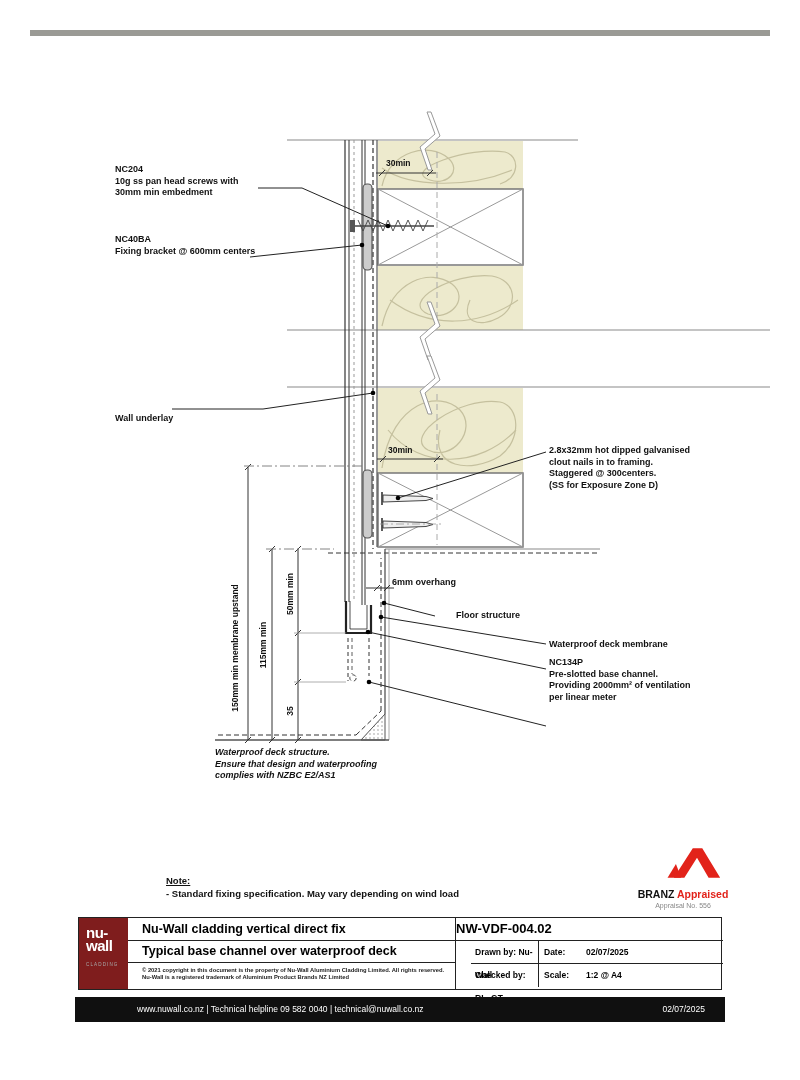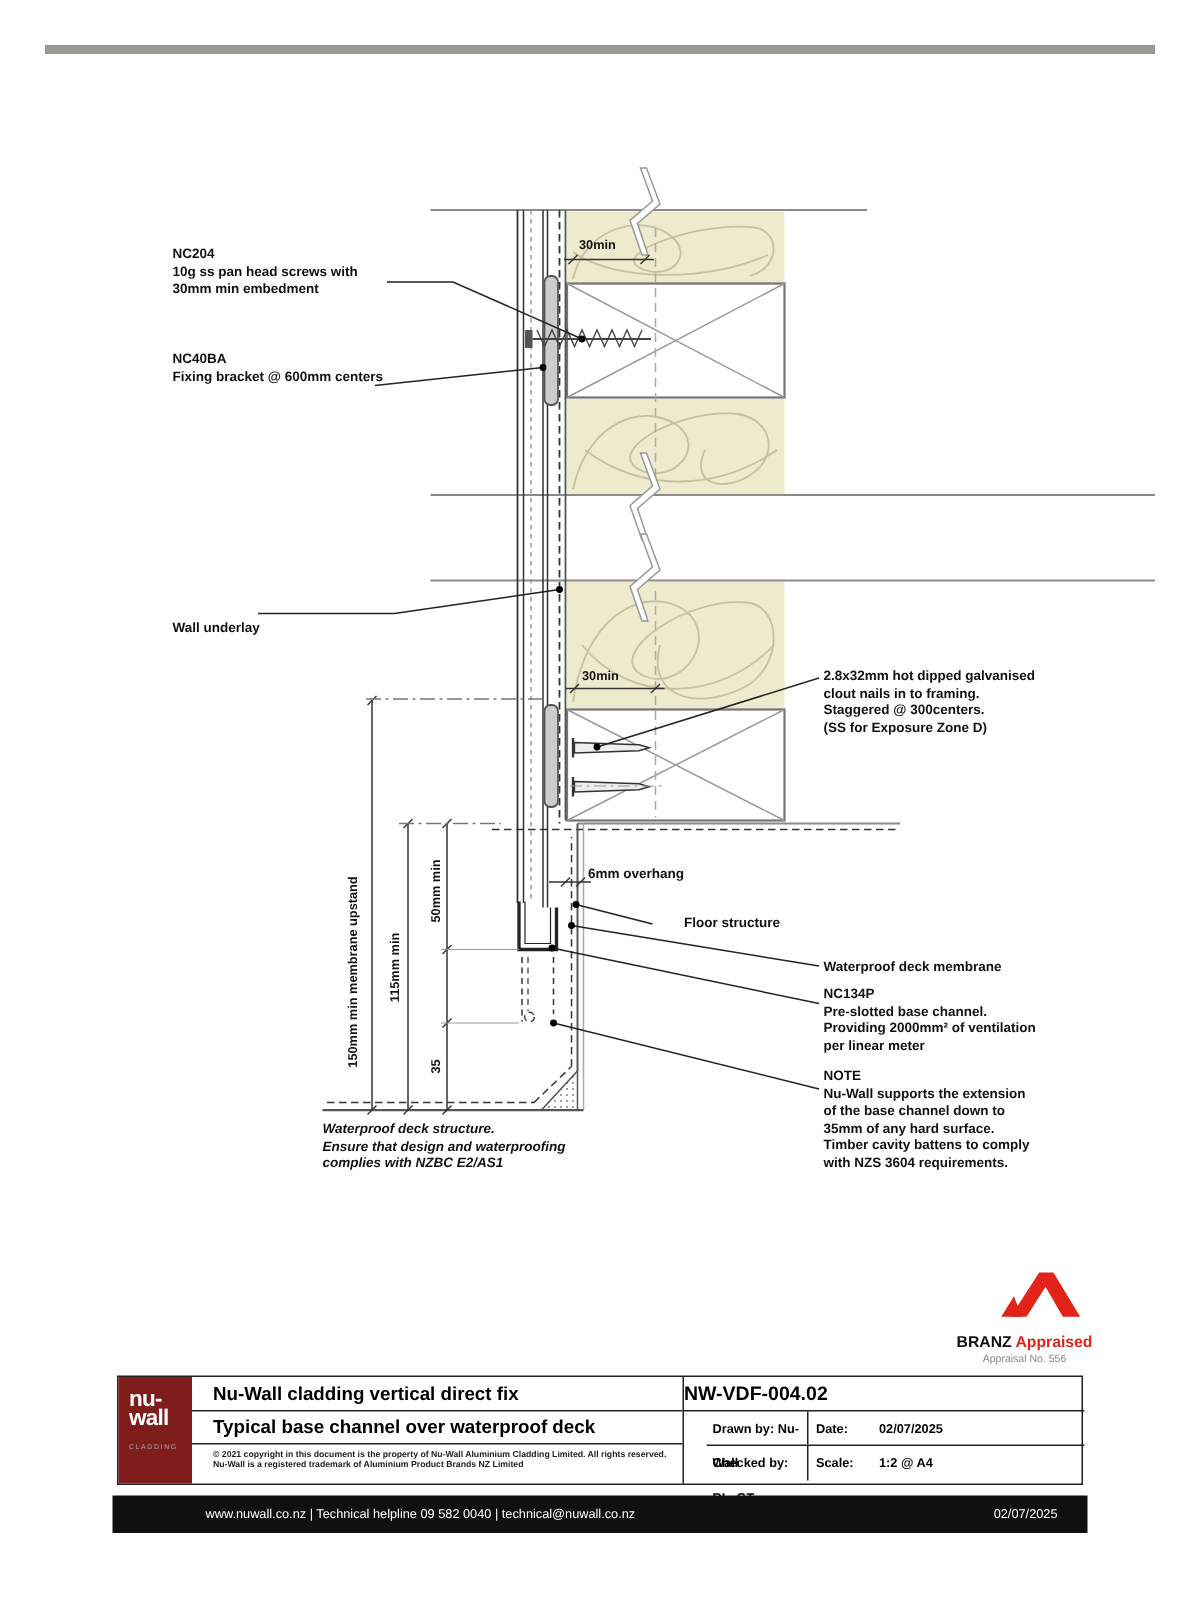--- a/index.html
+++ b/index.html
@@ -234,42 +234,38 @@
   <div class="lbl" style="left:419px;top:610px;margin-left:37px;">Floor structure</div>
   <div class="lbl" style="left:549px;top:639px;">Waterproof deck membrane</div>
 
   <div class="lbl" style="left:549px;top:657px;">
     <span class="code">NC134P</span>
     <span class="code">Pre-slotted base channel.</span>
     <span class="code">Providing 2000mm² of ventilation</span>
     <span class="code">per linear meter</span>
   </div>
 
-  <div class="lbl" style="left:549px;top:712px;">
-    <span class="code">NOTE</span>
-    <span class="code">Nu-Wall supports the extension</span>
-    <span class="code">of the base channel down to</span>
-    <span class="code">35mm of any hard surface.</span>
-    <span class="code">Timber cavity battens to comply</span>
-    <span class="code">with NZS 3604 requirements.</span>
-  </div>
 
   <div class="lbl" style="left:215px;top:747px;font-style:italic;">
     <span class="code">Waterproof deck structure.</span>
     <span class="code">Ensure that design and waterproofing</span>
     <span class="code">complies with NZBC E2/AS1</span>
   </div>
 
   <div class="dim" style="left:386px;top:158px;">30min</div>
   <div class="dim" style="left:388px;top:445px;">30min</div>
   <div class="vlabel" style="left:235px;top:648px;">150mm min membrane upstand</div>
   <div class="vlabel" style="left:263px;top:645px;">115mm min</div>
   <div class="vlabel" style="left:290px;top:594px;">50mm min</div>
   <div class="vlabel" style="left:290px;top:711px;">35</div>
 
+  <div class="footnote">
+    <span class="fh" style="display:block;">Note:</span>
+    <span style="display:block;">- Standard fixing specification. May vary depending on wind load</span>
+  </div>
 
   <div class="branz">
     <svg width="72" height="40" viewBox="0 0 60 38" style="position:relative;left:14px;">
       <polygon points="2,34 10,21 15,34" fill="#e2231a"></polygon>
       <path d="M8,34 L26,6 L35,6 L52,34 L41,34 L30,15 L18,34 Z" fill="#e2231a"></path>
     </svg>
     <div class="row">
       <span>BRANZ</span>
       <span class="red">Appraised</span>
     </div>

